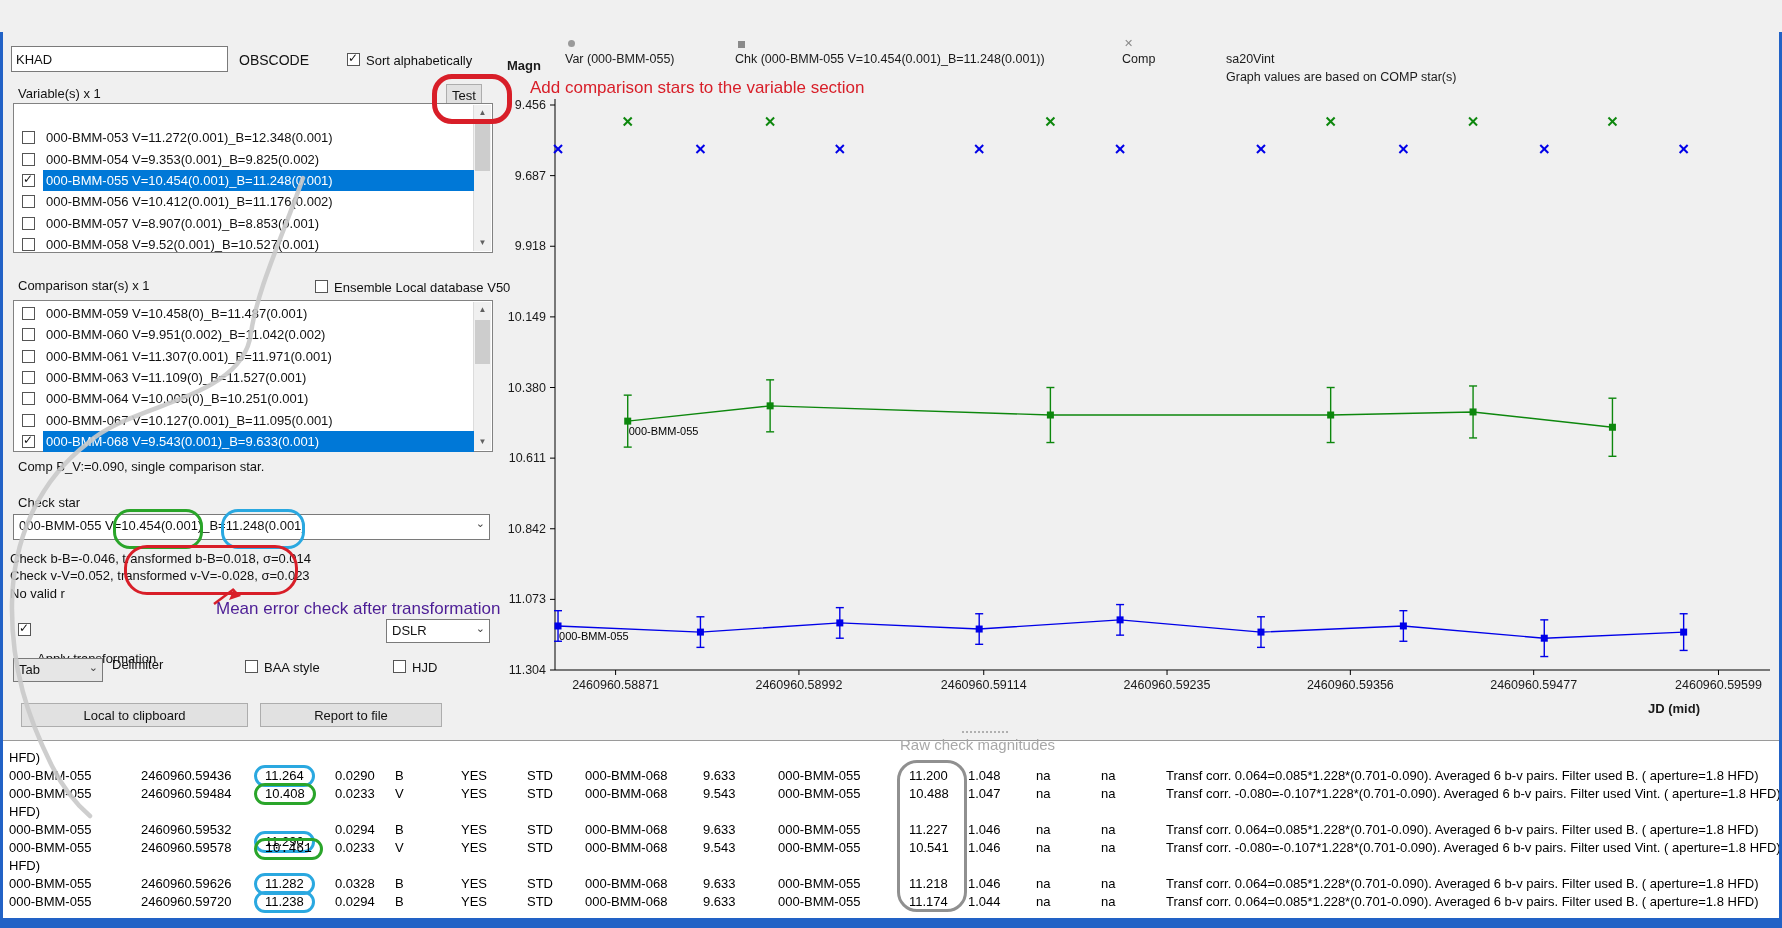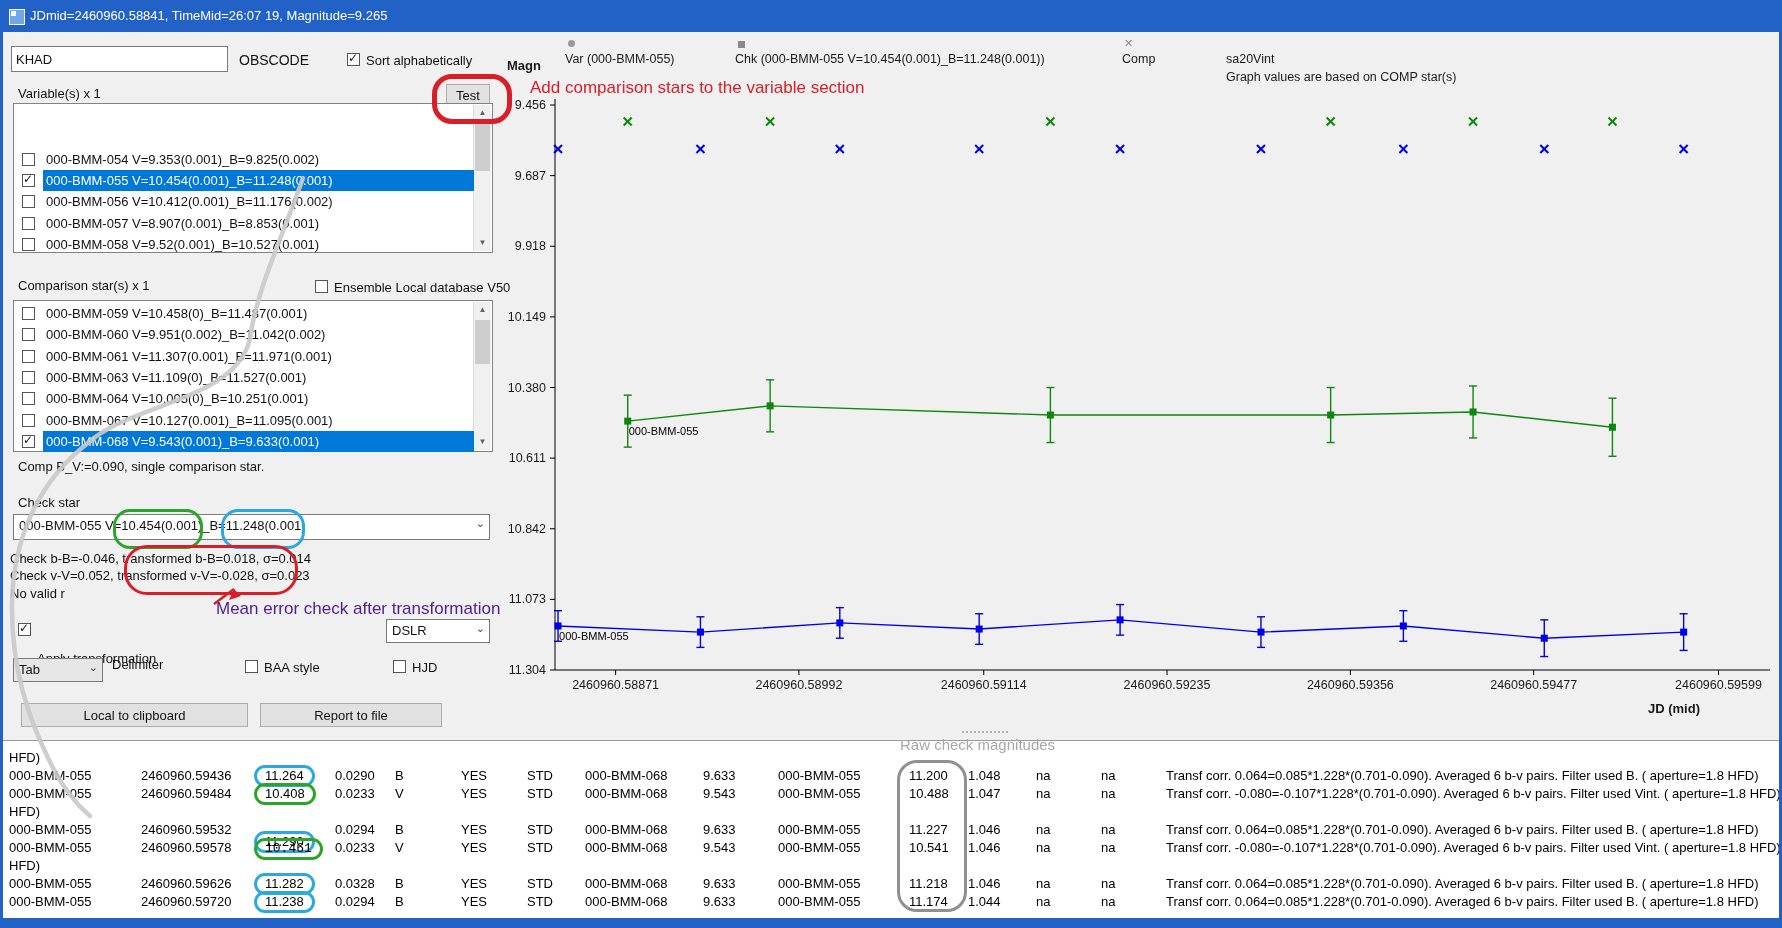--- a/index.html
+++ b/index.html
@@ -40,38 +40,38 @@
   .anntext{position:absolute;font-size:17px;white-space:nowrap;pointer-events:none;}
   .graytext{position:absolute;font-size:15px;color:#a8a8a8;white-space:nowrap;pointer-events:none;}
   svg{position:absolute;left:0;top:0;}
   .chartlbl{position:absolute;font-size:12.5px;color:#1a1a1a;white-space:nowrap;}
 </style>
 </head>
 <body>
 
 <div id="win">
 
-  <div class="abs" id="titlebar">
-    <span id="appicon"></span>
-    <span class="t">JDmid=2460960.58841, TimeMid=26:07 19, Magnitude=9.265</span>
-  </div>
 
   <input class="abs tbox" style="left: 11px; top: 46px; width: 217px; height: 26px;" value="KHAD">
   <div class="abs lbl" style="left:239px;top:52px;font-size:14px;">OBSCODE</div>
   <span class="abs cb checked" style="left:347px;top:53px;"></span>
   <div class="abs lbl" style="left:366px;top:53px;">Sort alphabetically</div>
-  <div class="abs btn" style="left:446px;top:84px;width:44px;height:22px;line-height:22px;">Test</div>
+  <div class="abs btn" style="left:446px;top:84px;width:36px;height:22px;line-height:22px;">Test</div>
 
   <div class="abs lbl" style="left:18px;top:86px;">Variable(s) x 1</div>
   <div class="abs listbox" id="varlist" style="left:13px;top:103px;width:480px;height:150px;">
     <div class="sbar">
       <div class="ar" style="top:0;">▲</div>
       <div class="ar" style="bottom:0;">▼</div>
       <div class="thumb" style="top:18px;height:48px;"></div>
     </div>
+      <div class="lrow" style="top: 23.3px;">
+        <span class="cb"></span>
+        <div class="txt">000-BMM-053 V=11.272(0.001)_B=12.348(0.001)</div>
+      </div>
       <div class="lrow" style="top: 44.6px;">
         <span class="cb"></span>
         <div class="txt">000-BMM-054 V=9.353(0.001)_B=9.825(0.002)</div>
       </div>
       <div class="lrow" style="top: 65.9px;">
         <span class="cb checked"></span>
         <div class="txt sel">000-BMM-055 V=10.454(0.001)_B=11.248(0.001)</div>
       </div>
       <div class="lrow" style="top: 87.2px;">
         <span class="cb"></span>

